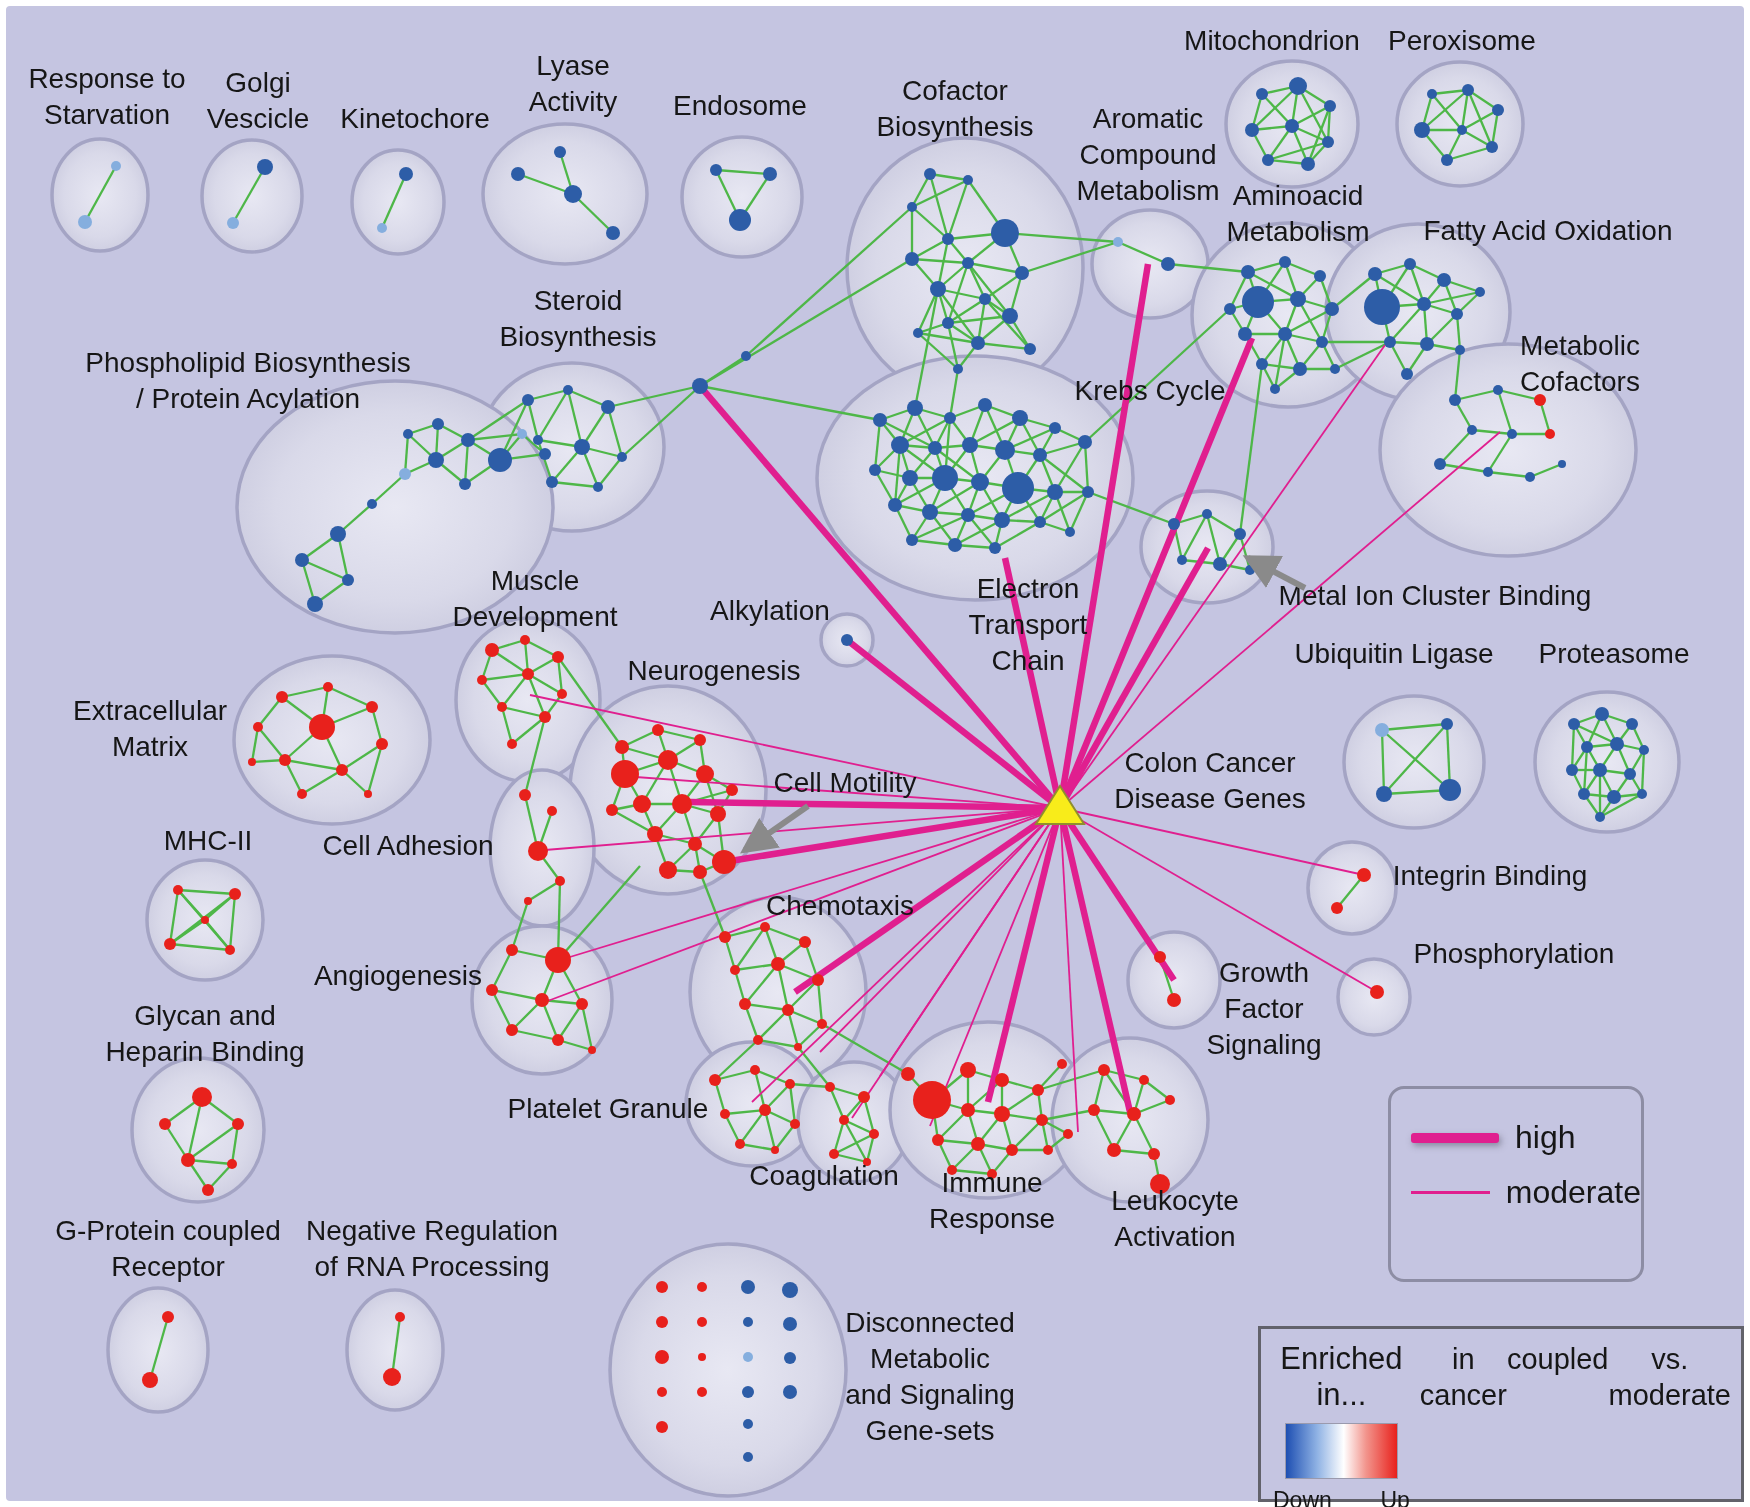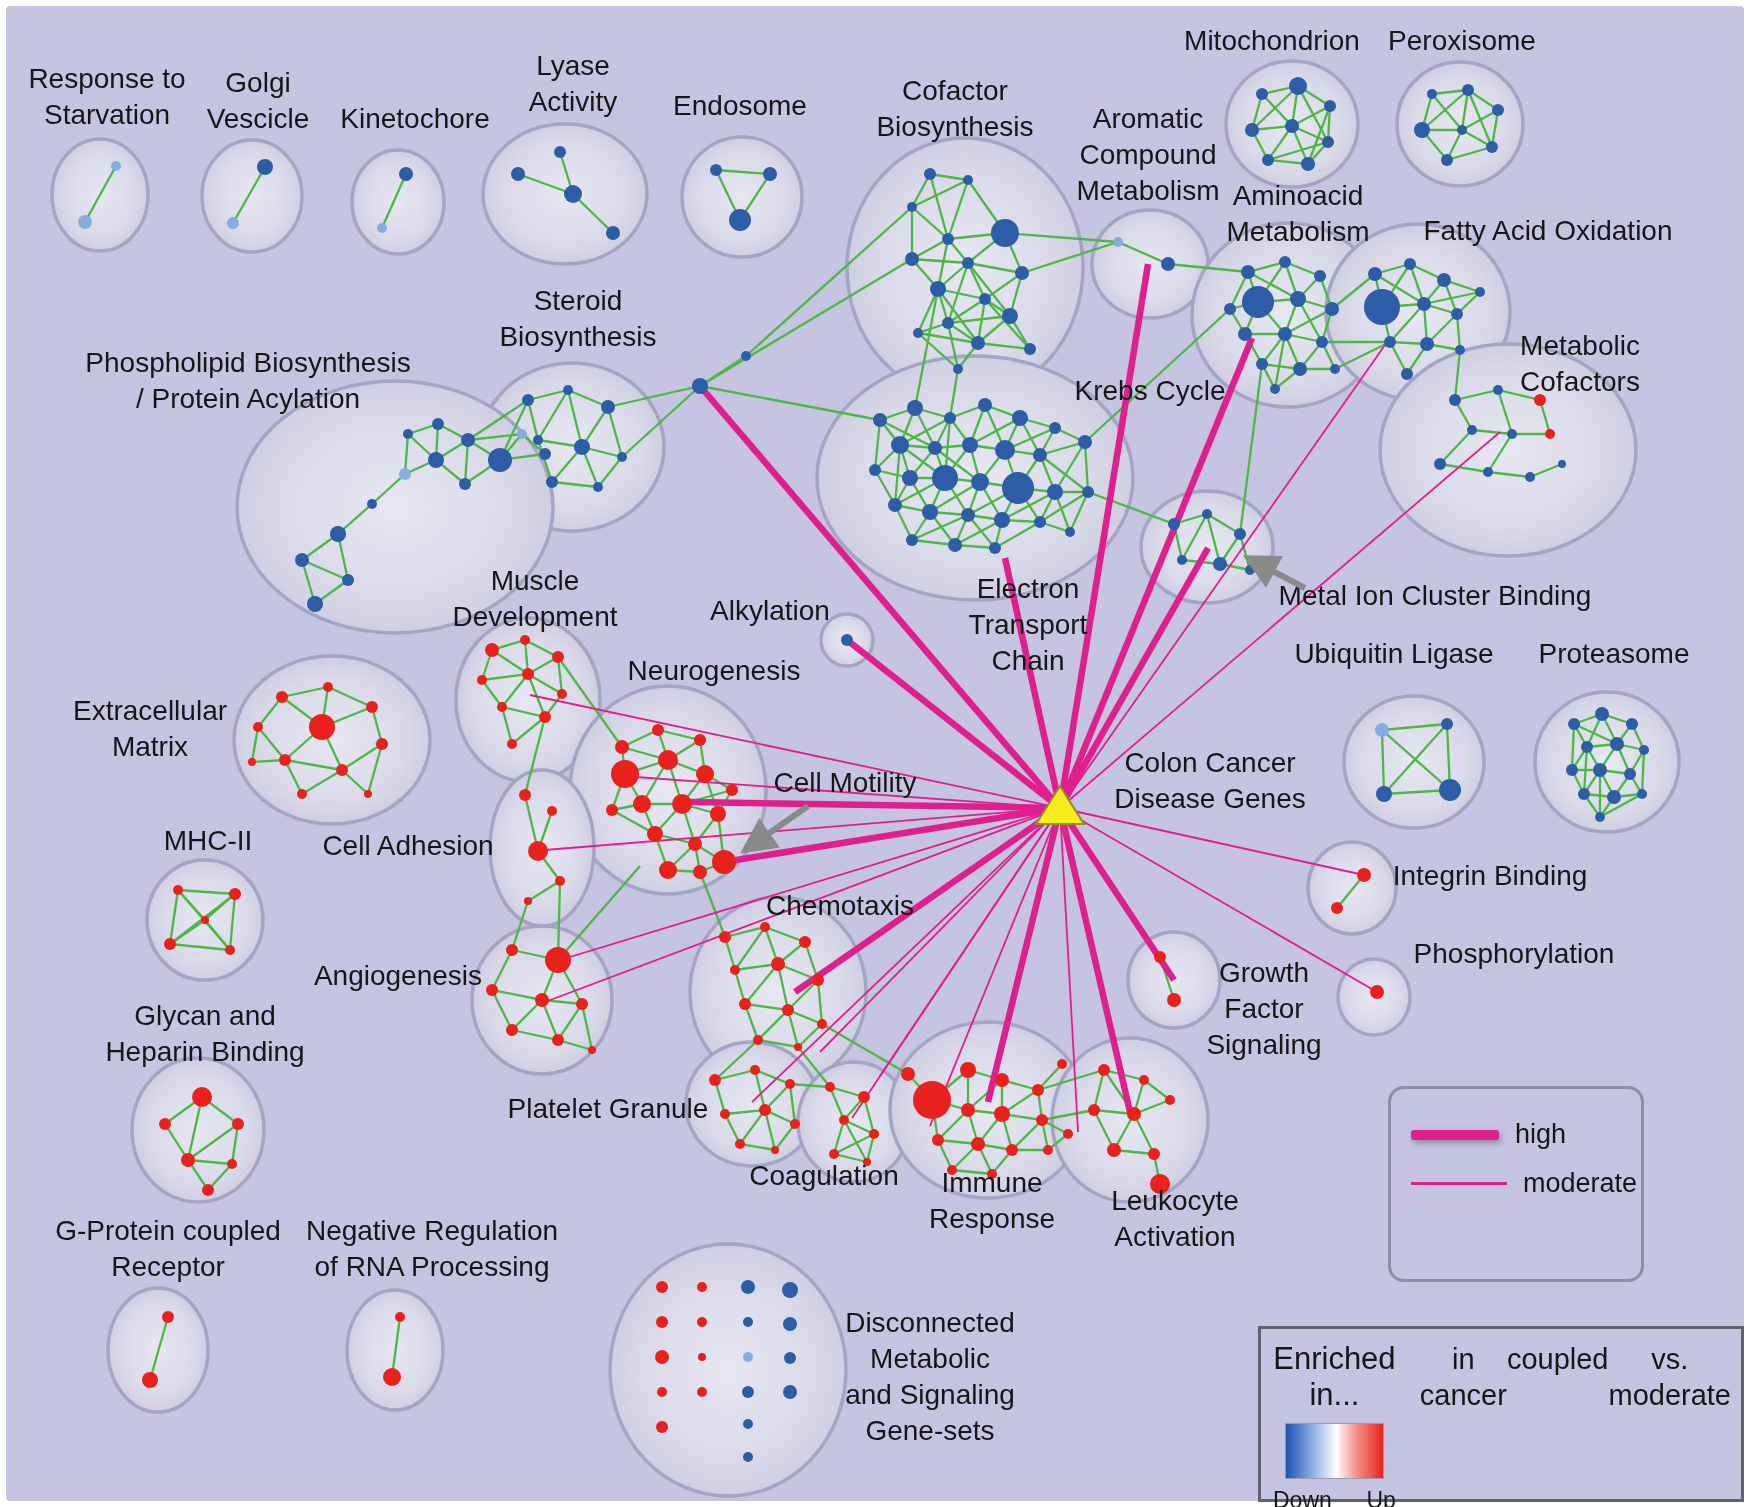--- a/index.html
+++ b/index.html
@@ -8,22 +8,22 @@
   #figure{position:absolute;left:0;top:0;width:1750px;height:1507px}
   svg{position:absolute;left:0;top:0}
   .cl-label{font-size:28px;fill:#161616;text-anchor:middle;font-family:"Liberation Sans",sans-serif}
   .legend-box{position:absolute;box-sizing:border-box;color:#161616}
   #legend-overlap{border:3px solid #8d8da4;border-radius:16px;padding:12px 0 0 0;text-align:center}
   .lg-title div{font-size:31px;line-height:1.15}
   .lg-row{display:flex;align-items:center;gap:16px;margin:18px 0 0 20px}
   .sw-high{display:inline-block;width:88px;height:10px;border-radius:3px;
            box-shadow:2px 3px 6px rgba(90,90,110,.55)}
   .sw-mod{display:inline-block;width:96px;height:3px}
-  .lg-item{font-size:27px}
-  #legend-enrich{border:3px solid #62626b;display:flex;padding:12px 10px 8px 10px;gap:22px}
+  .lg-item{font-size:32px}
+  #legend-enrich{border:3px solid #62626b;display:flex;padding:12px 10px 8px 10px;gap:8px}
   .en-left{width:300px;text-align:center}
   .en-title{font-size:31px;margin-bottom:10px}
   .en-bar{height:54px;margin:0 14px;border:1px solid #9a9aad}
   .en-ends{display:flex;justify-content:space-between;font-size:23px;margin:8px 2px 0 2px}
   .en-note{flex:1;display:flex;flex-direction:row;justify-content:center;
            text-align:center;font-size:29px;line-height:1.25}
 </style>
 </head>
 <body>
 

